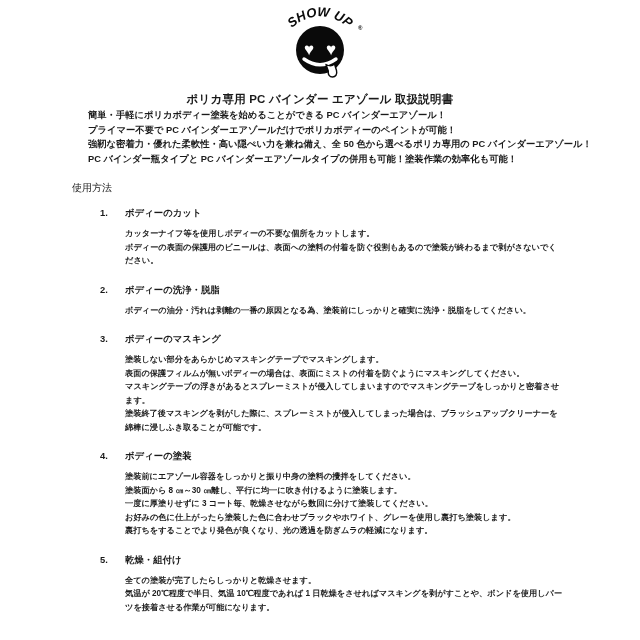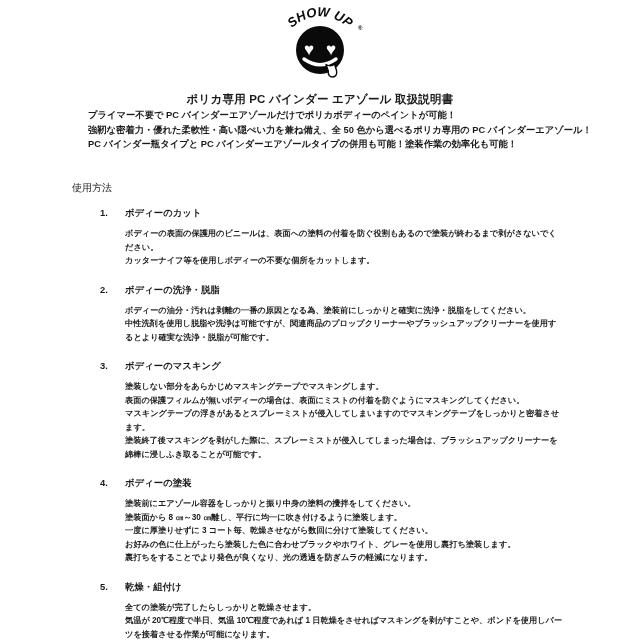--- a/index.html
+++ b/index.html
@@ -63,48 +63,48 @@
         <text x="73" y="51" font-size="17" fill="#ffffff" text-anchor="middle">♥</text>
         <path d="M46 55 Q 62 66.5 78 55" stroke="#ffffff" stroke-width="3.4" fill="none" stroke-linecap="round"></path>
         <path d="M68 60.5 C 71.5 62.5 74.5 62 76.5 60 L 78.5 66.5 C 79.5 70.5 77.5 73 74.5 73 C 71.5 73 69.8 70.5 70.3 67 Z" fill="#ffffff" stroke="#0a0a0a" stroke-width="1.4" stroke-linejoin="round"></path>
       </g>
     </svg>
   </div>
 
   <h1 class="doc-title">ポリカ専用 PC バインダー エアゾール 取扱説明書</h1>
 
   <div class="intro">
+    <p>簡単・手軽にポリカボディー塗装を始めることができる PC バインダーエアゾール！</p>
     <p>プライマー不要で PC バインダーエアゾールだけでポリカボディーのペイントが可能！</p>
     <p>強靭な密着力・優れた柔軟性・高い隠ぺい力を兼ね備え、全 50 色から選べるポリカ専用の PC バインダーエアゾール！</p>
     <p>PC バインダー瓶タイプと PC バインダーエアゾールタイプの併用も可能！塗装作業の効率化も可能！</p>
   </div>
 
   <h2 class="usage-heading">使用方法</h2>
 
   <div class="steps">
 
     <div class="step">
       <div class="step-head">
         <span class="step-num">1.</span>
         <span class="step-title">ボディーのカット</span>
       </div>
       <div class="step-body">
+        <p>カッターナイフ等を使用しボディーの不要な個所をカットします。</p>
         <p>ボディーの表面の保護用のビニールは、表面への塗料の付着を防ぐ役割もあるので塗装が終わるまで剥がさないでください。</p>
-        <p>カッターナイフ等を使用しボディーの不要な個所をカットします。</p>
       </div>
     </div>
 
     <div class="step">
       <div class="step-head">
         <span class="step-num">2.</span>
         <span class="step-title">ボディーの洗浄・脱脂</span>
       </div>
       <div class="step-body">
         <p>ボディーの油分・汚れは剥離の一番の原因となる為、塗装前にしっかりと確実に洗浄・脱脂をしてください。</p>
-        <p>中性洗剤を使用し脱脂や洗浄は可能ですが、関連商品のプロップクリーナーやブラッシュアップクリーナーを使用するとより確実な洗浄・脱脂が可能です。</p>
       </div>
     </div>
 
     <div class="step">
       <div class="step-head">
         <span class="step-num">3.</span>
         <span class="step-title">ボディーのマスキング</span>
       </div>
       <div class="step-body">
         <p>塗装しない部分をあらかじめマスキングテープでマスキングします。</p>

